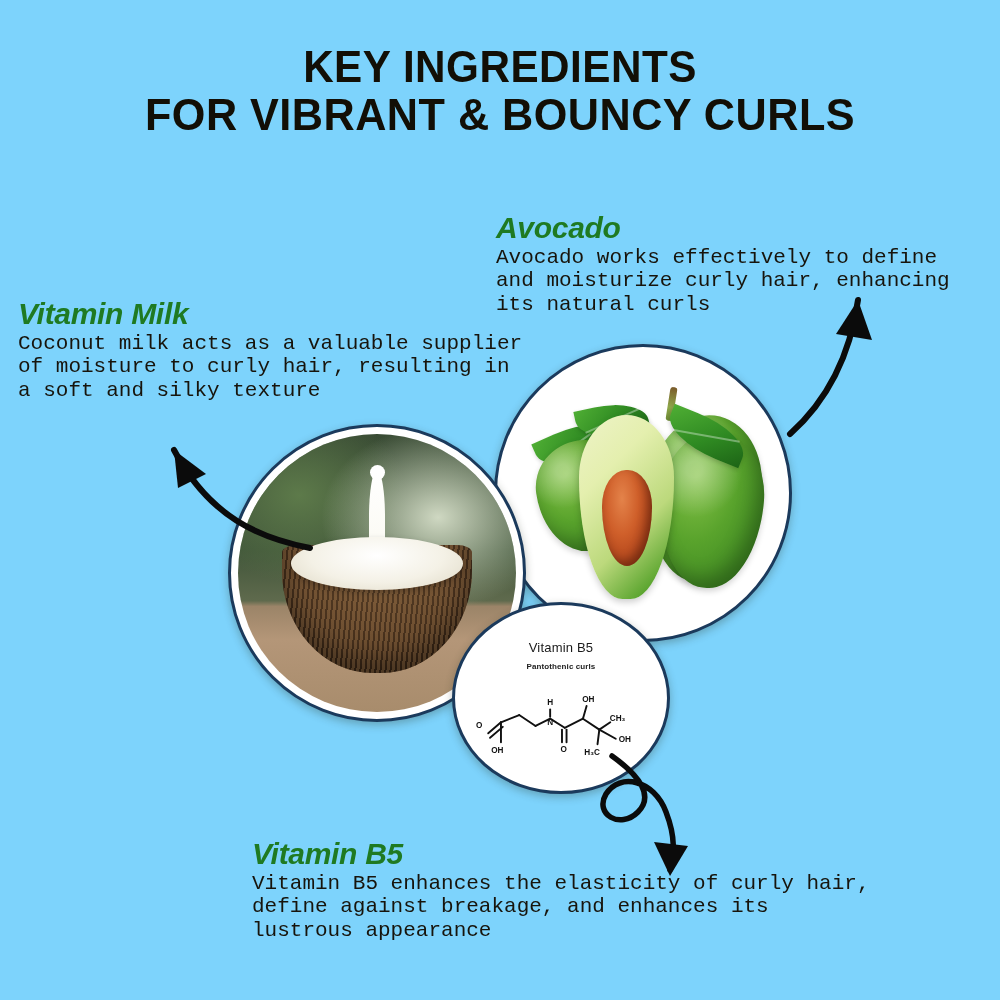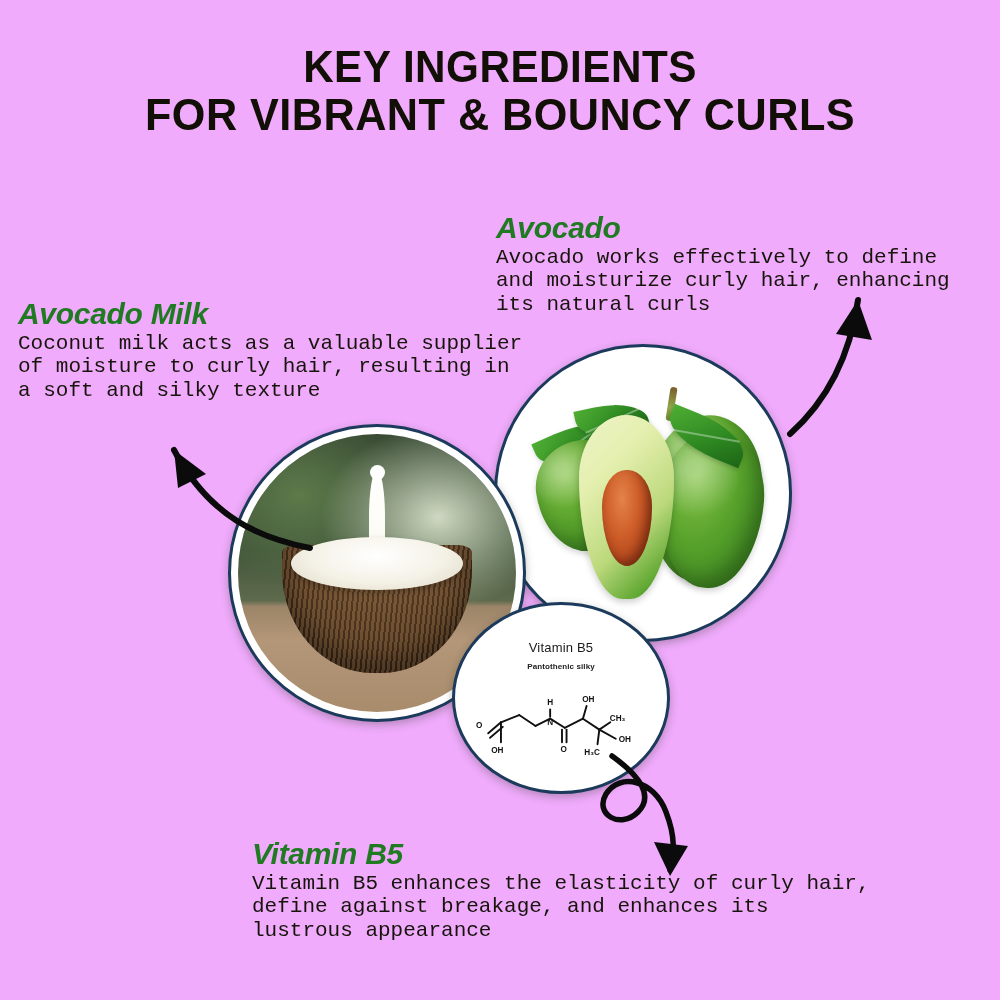--- a/index.html
+++ b/index.html
@@ -11,21 +11,21 @@
     height: 1000px;
     background: #ccd18e;
     font-family: "Liberation Sans", sans-serif;
     overflow: hidden;
     position: relative;
   }
   #canvas {
     position: relative;
     width: 1000px;
     height: 1000px;
-    background: #f0abfc;
+    background: #7dd3fc;
   }
 
   
   .title-block {
     position: absolute;
     left: 0;
     top: 44px;
     width: 1000px;
     text-align: center;
     line-height: 1.06;
@@ -306,21 +306,21 @@
 <body>
 
 <div id="canvas">
 
   <div class="title-block">
     <span class="title-line l1">KEY INGREDIENTS</span>
     <span class="title-line l2">FOR VIBRANT &amp; BOUNCY CURLS</span>
   </div>
 
   <div id="sec-coconut">
-    <div class="sec-head">Avocado Milk</div>
+    <div class="sec-head">Vitamin Milk</div>
     <p class="sec-body">Coconut milk acts as a valuable supplier of moisture to curly hair, resulting in a soft and silky texture</p>
   </div>
 
   <div id="sec-avocado">
     <div class="sec-head">Avocado</div>
     <p class="sec-body">Avocado works effectively to define and moisturize curly hair, enhancing its natural curls</p>
   </div>
 
   <div id="sec-vitamin">
     <div class="sec-head">Vitamin B5</div>
@@ -353,21 +353,21 @@
         <div class="coco-shell"></div>
         <div class="coco-milk"></div>
       </div>
     </div>
   </div>
 
   <div class="circle" id="circle-vitamin">
     <div class="inner">
       <div class="vit-scene">
         <div class="vit-title">Vitamin B5</div>
-        <div class="vit-sub">Pantothenic silky</div>
+        <div class="vit-sub">Pantothenic curls</div>
         <svg class="vit-struct" viewBox="0 0 200 95">
           <g stroke="#111" stroke-width="2.1" fill="none" stroke-linecap="round">
             <line x1="20" y1="52" x2="34" y2="40"></line>
             <line x1="22" y1="57" x2="36" y2="45"></line>
             <line x1="34" y1="40" x2="34" y2="62"></line>
             <line x1="34" y1="40" x2="54" y2="32"></line>
             <line x1="54" y1="32" x2="72" y2="44"></line>
             <line x1="72" y1="44" x2="88" y2="36"></line>
             <line x1="88" y1="26" x2="88" y2="34"></line>
             <line x1="88" y1="36" x2="104" y2="46"></line>

